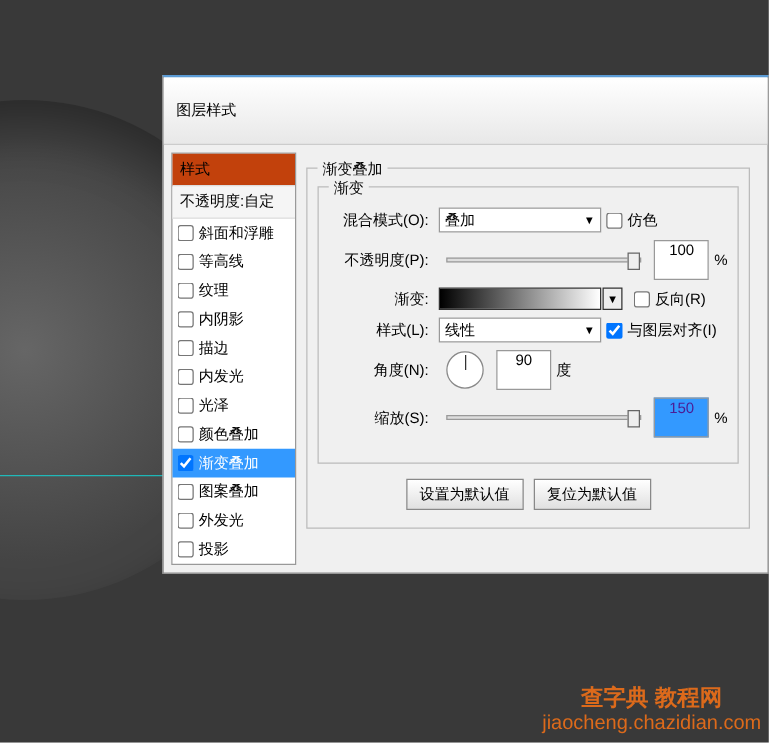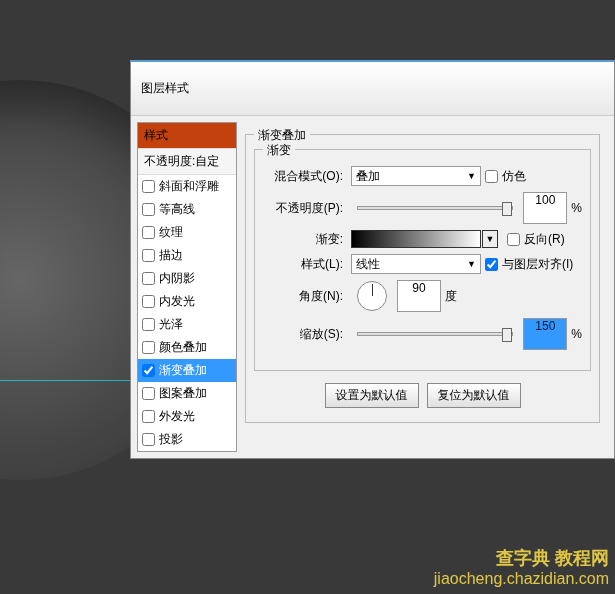--- a/index.html
+++ b/index.html
@@ -19,28 +19,28 @@
 .right-panel{flex:1;padding:4px 8px}
 .group{border:1px solid #bbb;padding:10px 8px 14px;position:relative;margin-top:8px}
 .group-title{position:absolute;top:-8px;left:8px;background:#f0f0f0;padding:0 4px}
 .row{display:flex;align-items:center;margin:6px 0;gap:4px}
 .label{width:80px;text-align:right;margin-right:4px}
 .combo{flex:0 0 130px;height:20px;border:1px solid #999;background:#fff;display:flex;align-items:center;justify-content:space-between;padding:0 4px}
 .combo .arrow{font-size:9px}
 .slider{flex:1;height:4px;background:#ddd;border:1px solid #999;position:relative;margin:0 6px}
 .slider .thumb{position:absolute;top:-5px;width:10px;height:14px;background:#eee;border:1px solid #666}
 .num-input{width:44px;height:32px;border:1px solid #999;text-align:center;background:#fff}
-.num-input.hl{background:#3399ff;color:#0f172a}
+.num-input.hl{background:#3399ff;color:#4c1d95}
 .grad-swatch{flex:0 0 130px;height:18px;background:linear-gradient(90deg,#000,#fff);border:1px solid #333;position:relative}
 .grad-swatch .arrow-btn{position:absolute;right:-18px;top:-1px;width:16px;height:18px;border:1px solid #333;background:#eee;display:flex;align-items:center;justify-content:center;font-size:9px}
 .angle-dial{width:30px;height:30px;border:1px solid #888;border-radius:50%;background:#fff;position:relative;margin:0 6px}
 .angle-dial::after{content:"";position:absolute;left:50%;top:2px;width:1px;height:12px;background:#333}
 .btn{padding:3px 10px;border:1px solid #888;background:linear-gradient(#fff,#e0e0e0);cursor:pointer}
 .btn-row{display:flex;gap:8px;justify-content:center;margin-top:12px}
-.watermark{position:absolute;right:6px;bottom:6px;text-align:right;color:#fde047;opacity:.85}
+.watermark{position:absolute;right:6px;bottom:6px;text-align:center;color:#f97316;opacity:.85}
 .watermark .main{font-size:18px;font-weight:bold}
 .watermark .sub{font-size:16px}
 </style>
 </head>
 <body>
 
 <div class="bg-ring"></div>
 <div class="guide"></div>
 
 <div class="dialog">
@@ -59,25 +59,25 @@
           <div class="sp-item indent">
             <input type="checkbox" style="">
             <span>等高线</span>
           </div>
           <div class="sp-item indent">
             <input type="checkbox" style="">
             <span>纹理</span>
           </div>
           <div class="sp-item">
             <input type="checkbox" style="">
-            <span>描边</span>
+            <span>内阴影</span>
           </div>
           <div class="sp-item">
             <input type="checkbox" style="">
-            <span>内阴影</span>
+            <span>描边</span>
           </div>
           <div class="sp-item">
             <input type="checkbox" style="">
             <span>内发光</span>
           </div>
           <div class="sp-item">
             <input type="checkbox" style="">
             <span>光泽</span>
           </div>
           <div class="sp-item">

